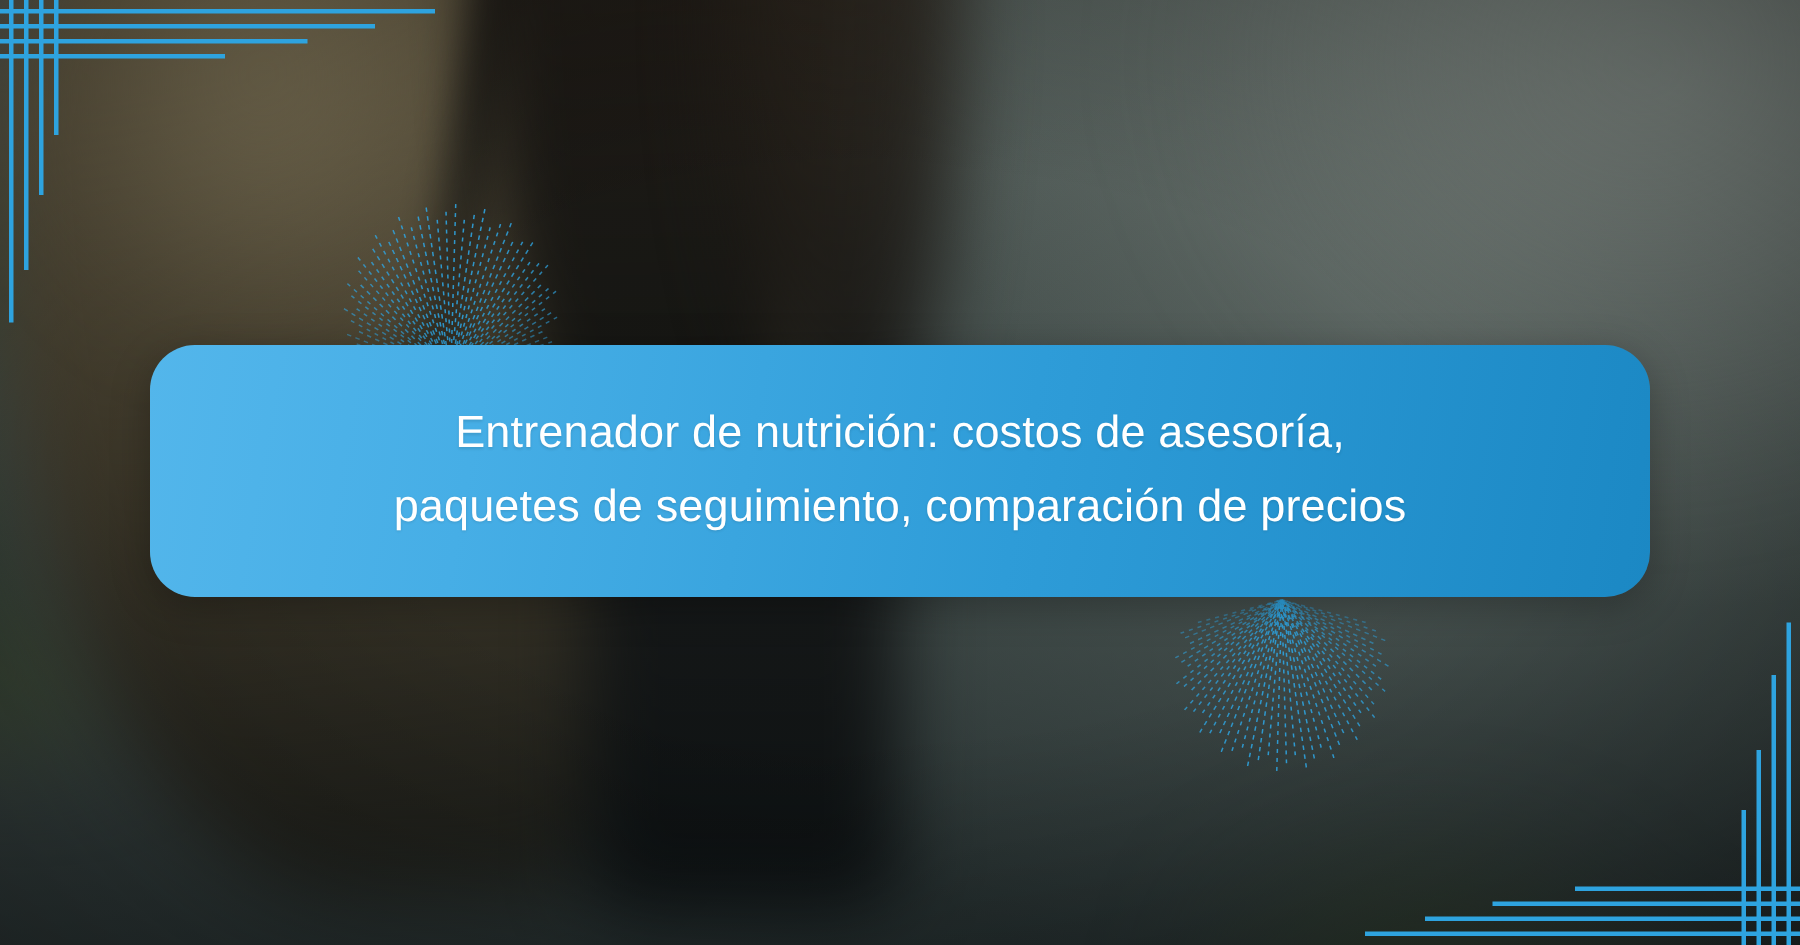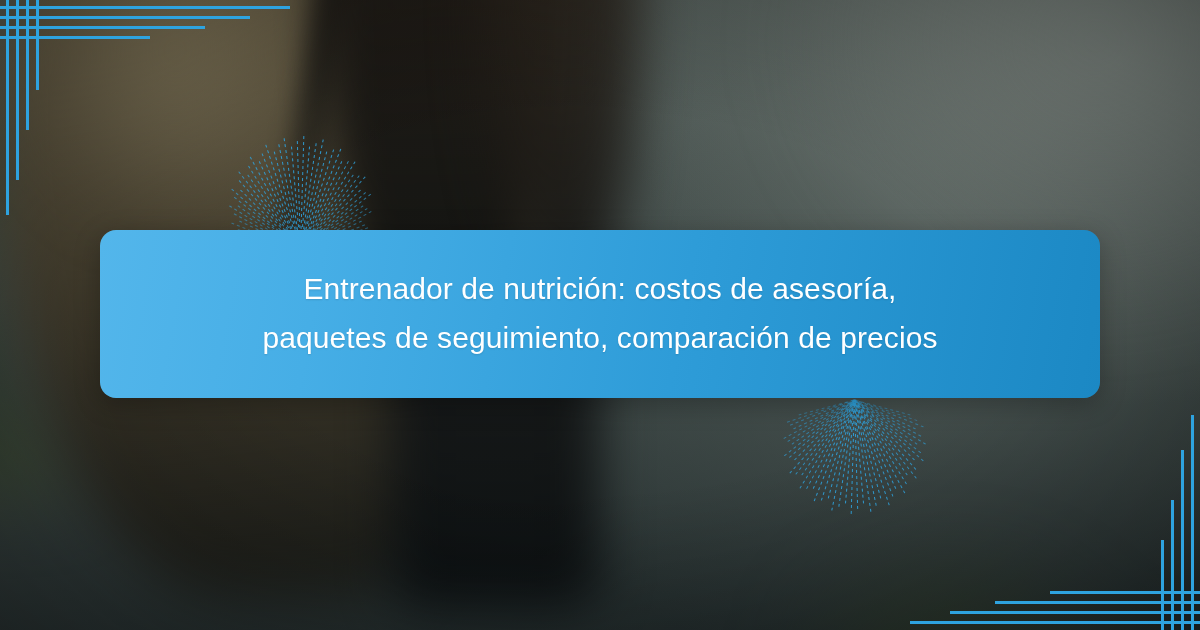--- a/index.html
+++ b/index.html
@@ -159,21 +159,21 @@
     opacity: .85;
   }
 
   
   .banner {
     position: absolute;
     left: 100px;
     top: 230px;
     width: 1000px;
     height: 168px;
-    border-radius: 16px;
+    border-radius: 30px;
     background: linear-gradient(100deg, #53b6eb 0%, #46aee6 22%, #2e9cd8 58%, #1b88c4 100%);
     box-shadow: 0 6px 26px rgba(0,0,0,.28);
     display: flex;
     align-items: center;
     justify-content: center;
   }
   .banner-title {
     margin: 0;
     width: 92%;
     text-align: center;

